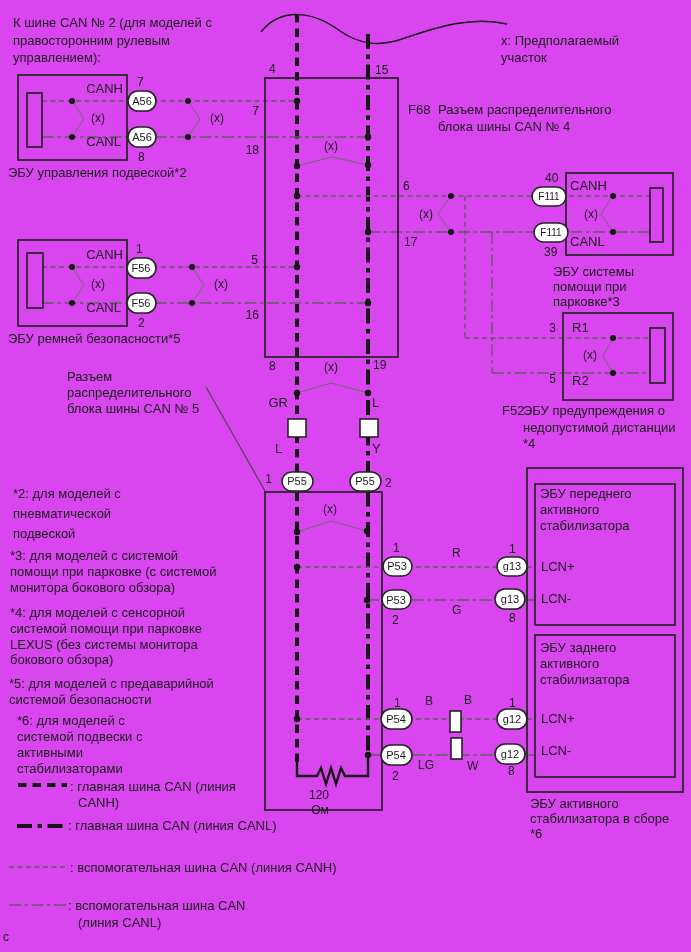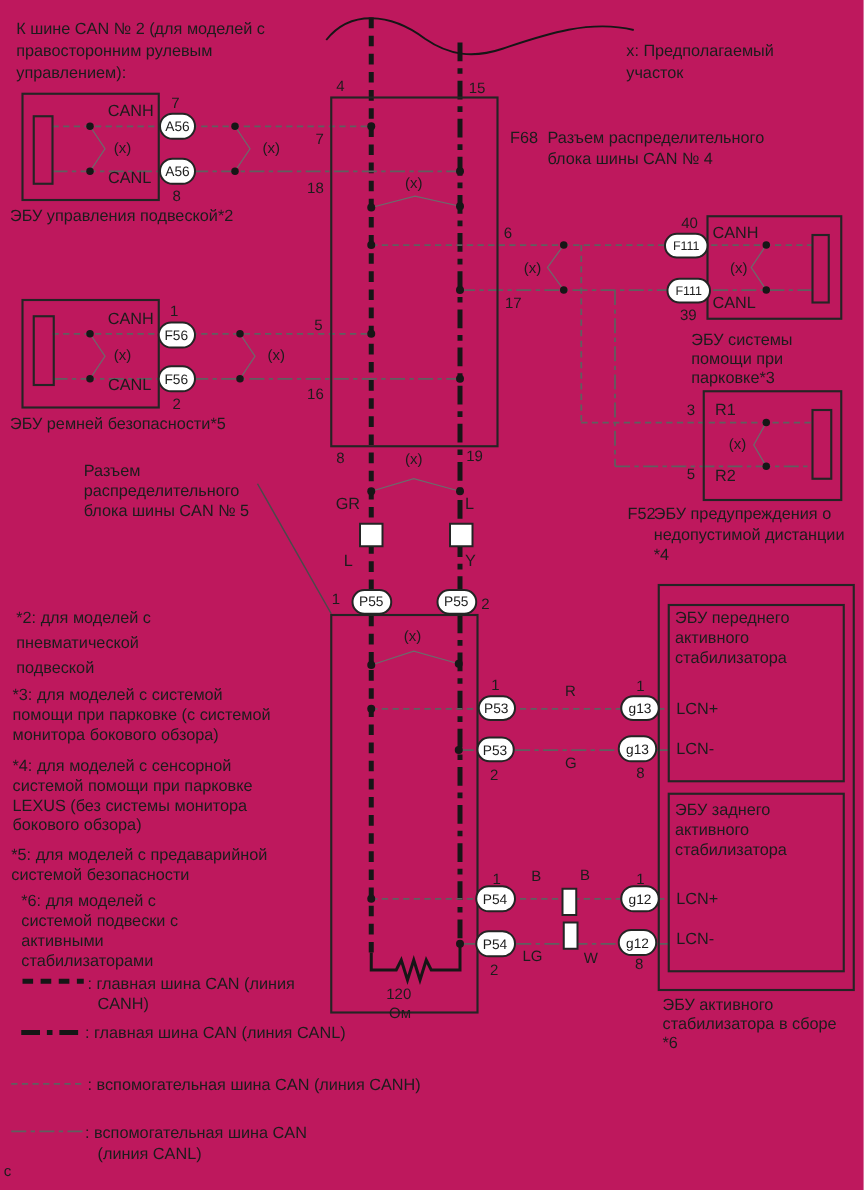--- a/index.html
+++ b/index.html
@@ -1,16 +1,16 @@
 <!DOCTYPE html>
 <html><head>
 <meta charset="utf-8">
 <style>
   html,body{margin:0;padding:0;background:#ffffff;}
-  .stage{width:691px;height:952px;position:relative;background:#be185d;font-family:"Liberation Sans",sans-serif;}
+  .stage{width:691px;height:952px;position:relative;background:#d946ef;font-family:"Liberation Sans",sans-serif;}
   svg{display:block;}
   text{fill:#1c1c1c;font-family:"Liberation Sans",sans-serif;font-size:13px;}
   .p{font-size:12px;}
   .o{font-size:11px;text-anchor:middle;}
   .os{font-size:10px;text-anchor:middle;}
   .m{text-anchor:middle;}
   .e{text-anchor:end;}
   .bus-h{stroke:#161616;stroke-width:4;stroke-dasharray:8.5 6;fill:none;}
   .bus-l{stroke:#161616;stroke-width:4;stroke-dasharray:15 5.5 4.5 5.5;fill:none;}
   .sub-h{stroke:#5f5f5f;stroke-width:1.4;stroke-dasharray:5 3.5;fill:none;}

